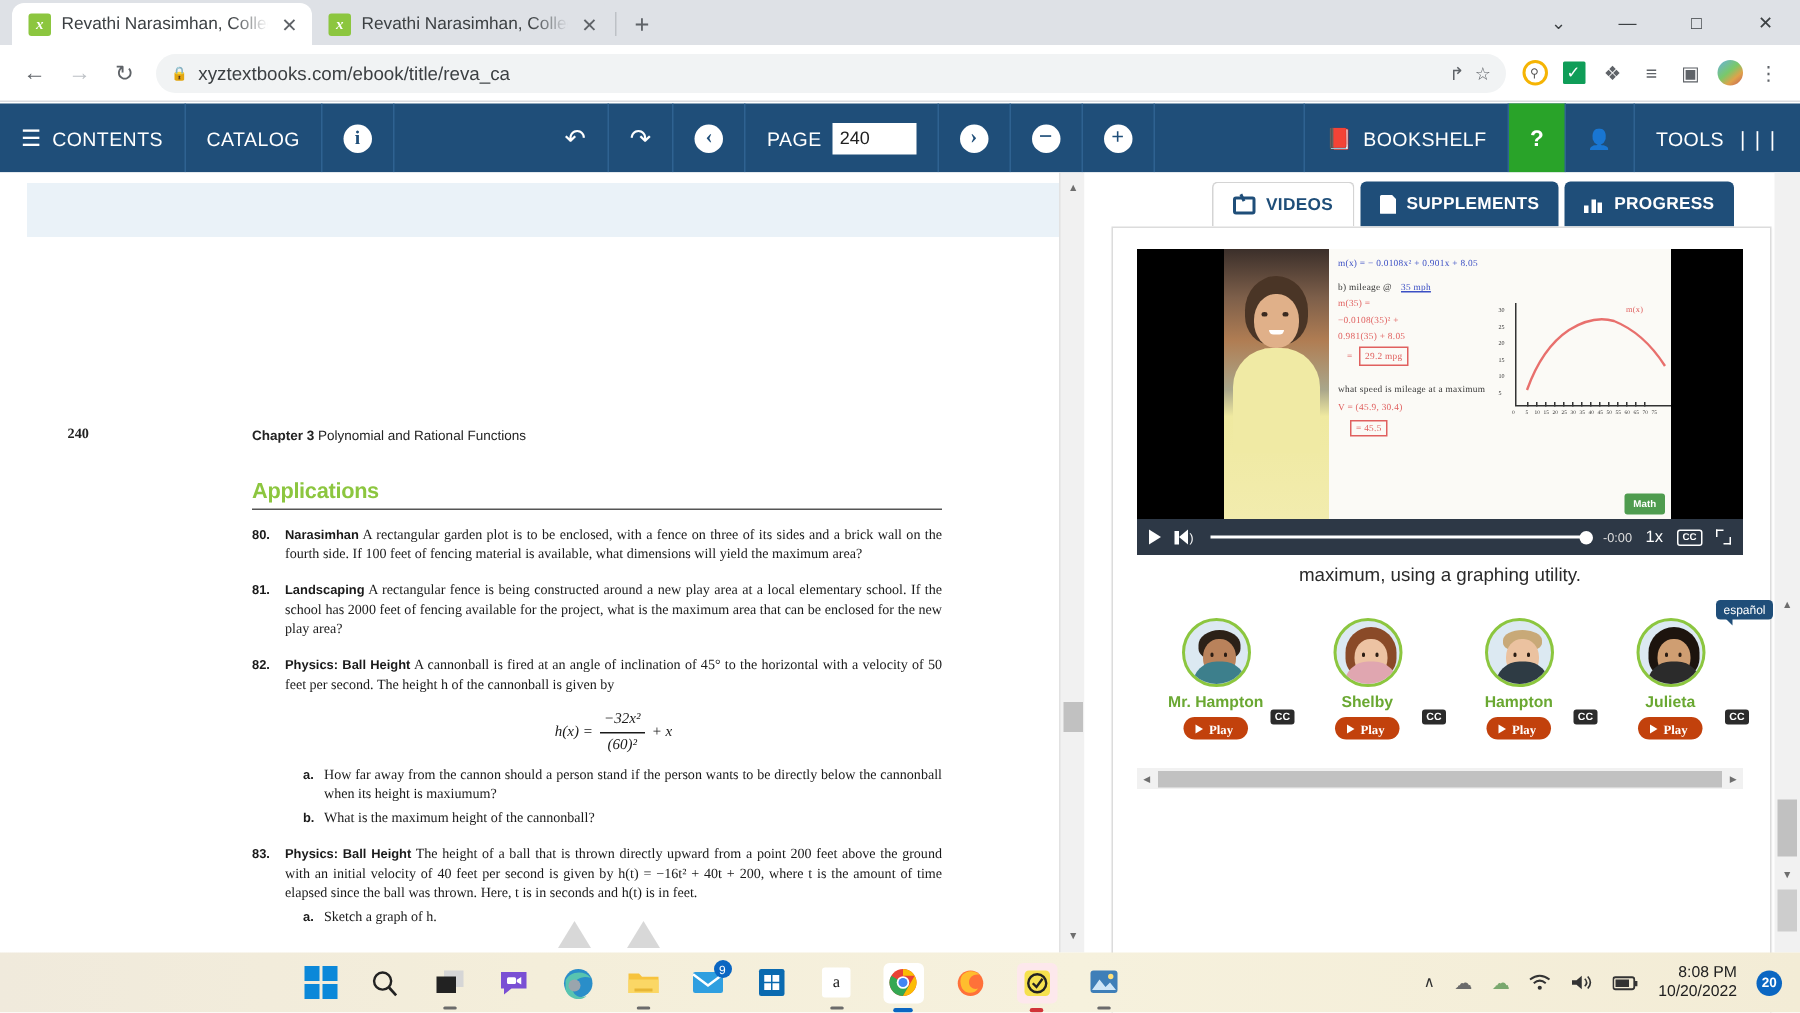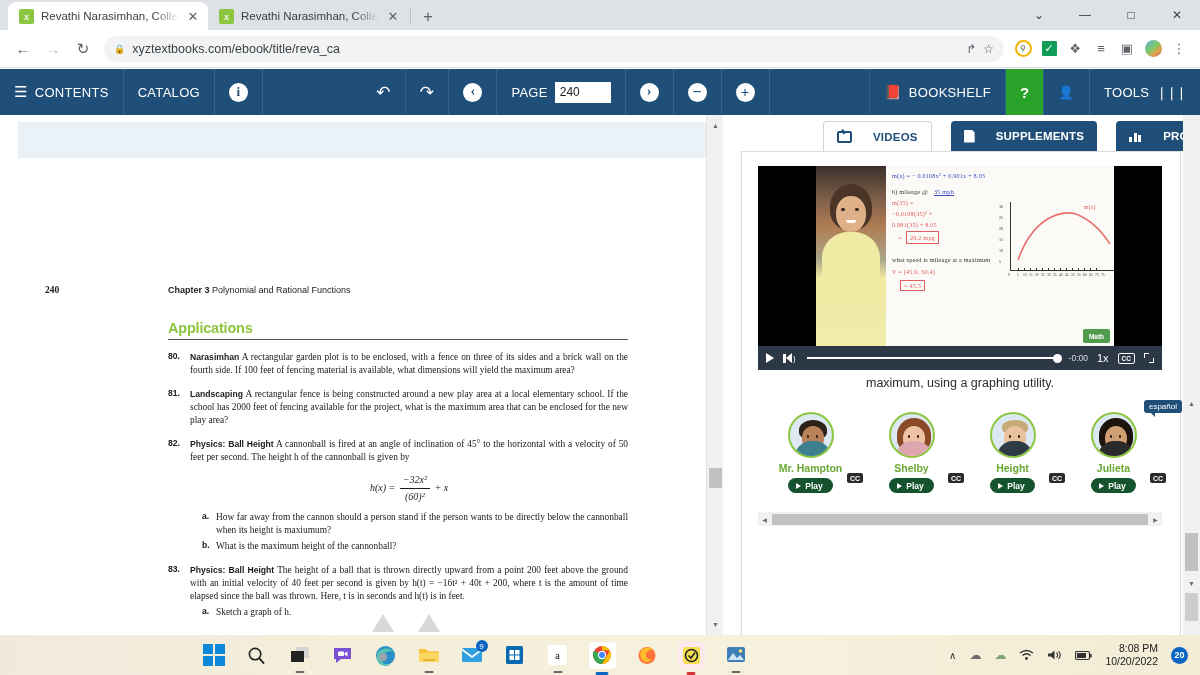--- a/index.html
+++ b/index.html
@@ -138,24 +138,23 @@
   .vscroll .arr { position: absolute; left: 0; width: 17px; height: 17px;
                   display: flex; align-items: center; justify-content: center; color: #6e6e6e; font-size: 7px; }
   .vscroll .arr.top { top: 2px; }
   .vscroll .arr.bot { bottom: 2px; }
   .vscroll .thumb { position: absolute; left: 2px; width: 13px; top: 353px; height: 20px; background: #c1c1c1; }
 
   
   .mediapane { position: absolute; left: 723px; top: 0; width: 477px; height: 520px; background: #fff; }
   .tabsrow { position: absolute; left: 85px; top: 6px; display: flex; gap: 4px; align-items: flex-end; }
   .mtab {
-    height: 30px; padding: 0 13px; display: flex; align-items: center; gap: 21px;
+    height: 30px; padding: 0 13px; display: flex; align-items: center; gap: 7px;
     font-size: 11.5px; font-weight: bold; border-radius: 4px 4px 0 0; cursor: pointer;
     letter-spacing: .2px;
-    margin-left: 15px;
   }
   .mtab.active { background: #fff; color: #1f4e79; border: 1px solid #d4d4d4; border-bottom: none; }
   .mtab.idle { background: #1f4e79; color: #fff; }
   .tvicon { width: 15px; height: 12px; border: 2px solid currentColor; border-radius: 2px; position: relative; }
   .tvicon:before { content:""; position:absolute; left:3px; top:-5px; width:6px; height:5px;
                    border-left:2px solid currentColor; transform: rotate(-25deg); }
   .docicon { width: 11px; height: 13px; background: currentColor; border-radius: 1px;
              clip-path: polygon(0 0, 72% 0, 100% 24%, 100% 100%, 0 100%); }
   .baricon { width: 13px; height: 11px; display:flex; align-items:flex-end; gap:1.5px; }
   .baricon i { background: currentColor; width: 3px; display:block; }
@@ -228,23 +227,23 @@
   .ihair { position:absolute; border-radius:50% 50% 38% 38%; }
   .iface { position:absolute; left:12px; top:12px; width:22px; height:25px; border-radius:48%; }
   .ibody { position:absolute; left:5px; bottom:-3px; width:36px; height:18px; border-radius:16px 16px 0 0; }
   .ieye { position:absolute; width:2.5px;height:2.5px;border-radius:50%;background:#2b1d14; top:21px; }
   .ism { position:absolute; left:19px; top:29px; width:8px;height:2.5px;background:#fff;border-radius:0 0 4px 4px; }
   .cc-badge { position:absolute; right:-2px; bottom:10px; background:#2b2b2b; color:#fff;
               font-size:7px; font-weight:bold; padding:1.5px 3px; border-radius:2px;
               font-family:"Liberation Sans",sans-serif; }
   .inst-name { margin-top: 4px; font-size: 10.5px; font-weight: bold; color: #6aa832;
                font-family: "Liberation Sans", sans-serif; }
-  .playbtn { margin-top: 4px; background: #14532d; color: #fff; font-size: 8.5px; font-weight: bold;
+  .playbtn { margin-top: 4px; background: #c2410c; color: #fff; font-size: 8.5px; font-weight: bold;
              border-radius: 9px; padding: 2.5px 10px 2.5px 8px; display: flex; align-items: center;
-             gap: 4px; cursor: pointer; font-family: Liberation Sans, sans-serif; }
+             gap: 4px; cursor: pointer; font-family: Liberation Serif, serif; }
   .playbtn .tri { width:0;height:0;border-left:5px solid #fff;border-top:3.5px solid transparent;border-bottom:3.5px solid transparent;}
   .espanol { position:absolute; right:-18px; top:-12px; background:#1f4e79; color:#fff;
              font-size:8px; padding:2px 5px; border-radius:3px; font-family:"Liberation Sans",sans-serif;
              cursor:pointer; }
   .espanol:after { content:""; position:absolute; left:6px; bottom:-4px; width:0;height:0;
                    border-top:5px solid #1f4e79; border-left:5px solid transparent; }
 
   .hscroll { position: absolute; left: 16px; top: 360px; width: 404px; height: 14px;
              background: #f1f1f1; display: flex; align-items: center; }
   .hscroll .harr { width: 13px; text-align:center; color:#6e6e6e; font-size:6px; }
@@ -620,21 +619,21 @@
           <div class="inst">
             <div class="instring">
               <div class="ihair" style="left:10px;top:6px;width:26px;height:14px;background:#c8a978;"></div>
               <div class="iface" style="background:#ebc2a0;"></div>
               <div class="ieye" style="left:17px;"></div>
               <div class="ieye" style="left:26px;"></div>
               <div class="ism"></div>
               <div class="ibody" style="background:#2e3b44;"></div>
             </div>
             <div class="cc-badge">CC</div>
-            <div class="inst-name">Height</div>
+            <div class="inst-name">Hampton</div>
             <div class="playbtn">
               <span class="tri"></span>
               <span>Play</span>
             </div>
           </div>
 
           <div class="inst">
             <div class="instring">
               <div class="ihair" style="left:6px;top:4px;width:34px;height:34px;background:#1d140e;"></div>
               <div class="iface" style="background:#cf9e72;"></div>

